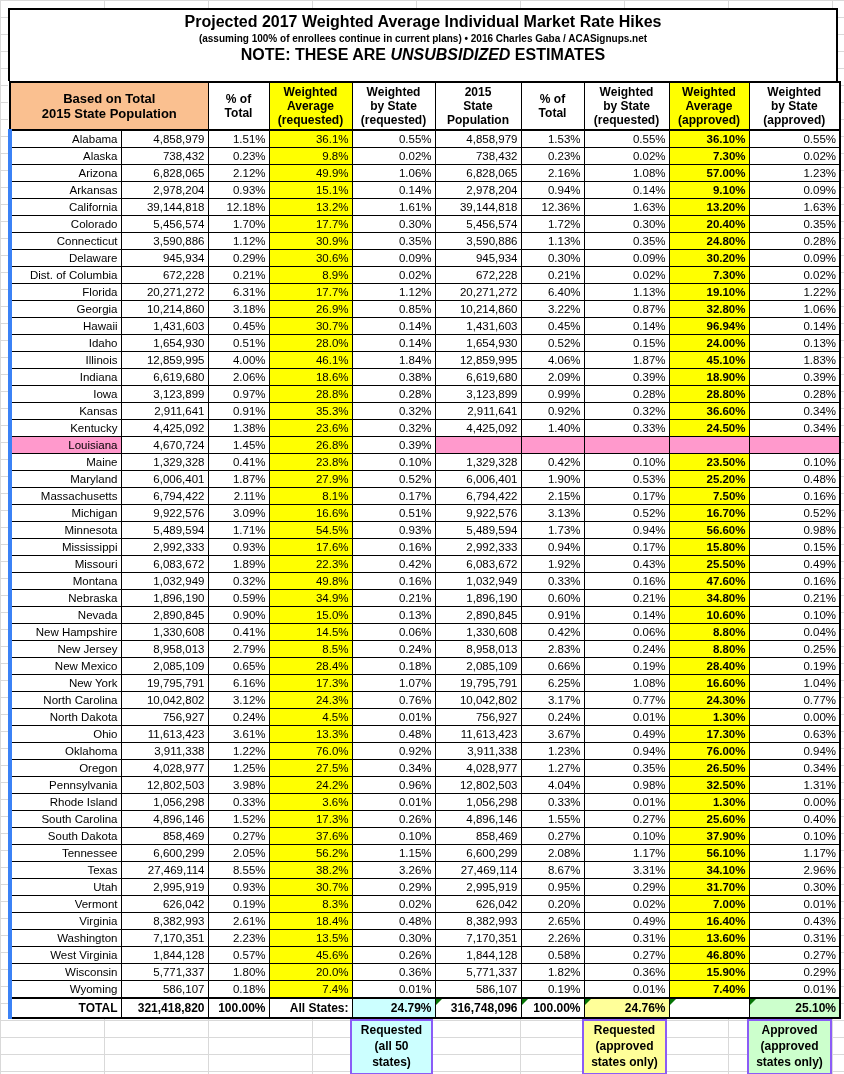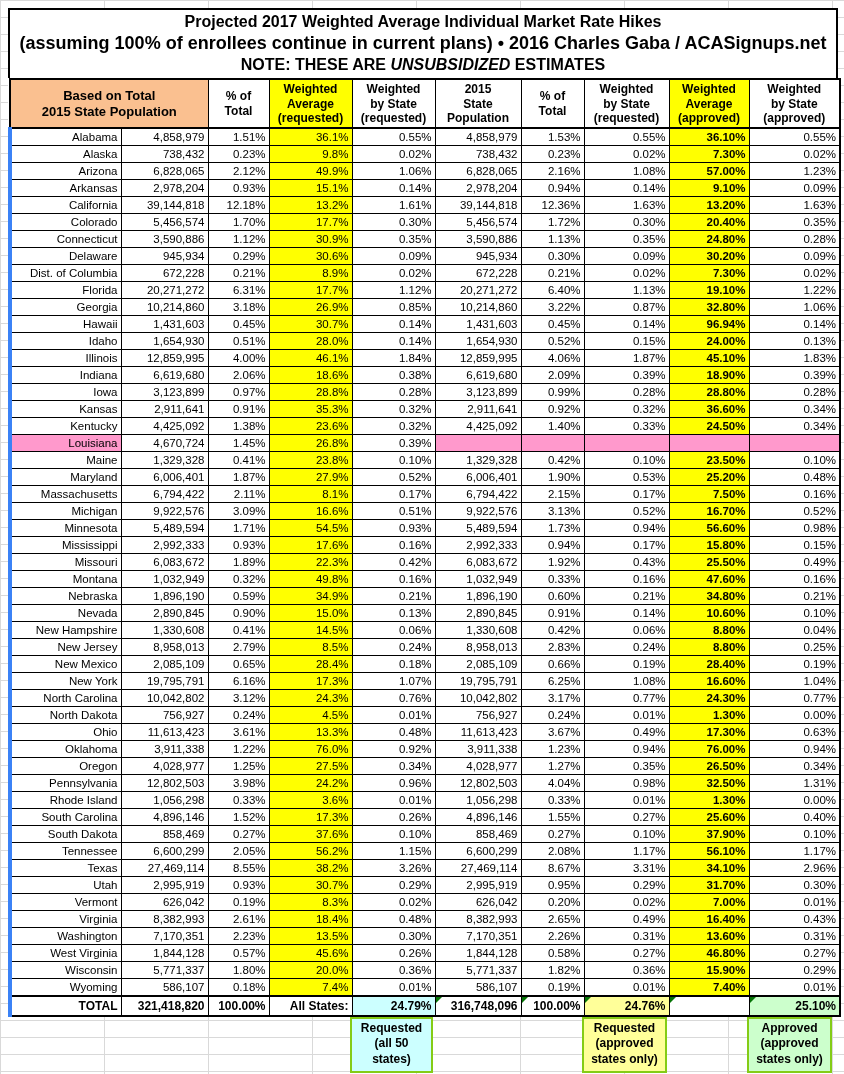--- a/index.html
+++ b/index.html
@@ -9,24 +9,24 @@
     background-color:#ffffff;
     background-image:
       linear-gradient(to right,#d9d9d9 1px,transparent 1px),
       linear-gradient(to bottom,#d9d9d9 1px,transparent 1px);
     background-size:104px 17px;
     overflow:hidden;
   }
   .sheet{position:absolute;left:8px;top:8px;width:830px;}
   .titlebox{
     border:2px solid #000;border-bottom:none;background:#fff;
-    text-align:center;padding:2px 0 3px;box-sizing:border-box;
+    text-align:center;padding:2px 0 16px;box-sizing:border-box;
   }
   .t1{font-size:16px;font-weight:bold;line-height:1.25;}
-  .t2{font-size:18px;font-weight:bold;line-height:1.3;}
+  .t2{font-size:10px;font-weight:bold;line-height:1.3;}
   .t3{font-size:16px;font-weight:bold;line-height:1.25;}
   .t3 .it{font-style:italic;}
   table{border-collapse:collapse;table-layout:fixed;width:830px;background:#fff;}
   th{
     border:1px solid #000;border-top:2px solid #000;border-bottom:2px solid #000;
     background:#fff;font-size:12px;font-weight:bold;text-align:center;
     white-space:pre-line;line-height:1.18;padding:2px 1px;vertical-align:middle;
     box-sizing:border-box;
   }
   th:first-child{border-left:2px solid #000;}
@@ -54,21 +54,21 @@
   td.lyellow{background:#FFFF99;}
   td.lgreen{background:#CCFFCC;}
   td.tri{position:relative;}
   td.tri::before{
     content:"";position:absolute;top:0;left:0;width:0;height:0;
     border-top:6px solid #057505;border-right:6px solid transparent;
   }
   .footer-row{position:relative;height:60px;}
   .fbox{
     position:absolute;top:0;box-sizing:border-box;
-    border:2px solid #84cc16;text-align:center;
+    border:2px solid #8b5cf6;text-align:center;
     font-weight:bold;font-size:12px;line-height:1.3;
     white-space:pre-line;padding:2px 0 3px;
   }
   .fbox.cyan-bg{background:#CCFFFF;left:342px;width:83px;}
   .fbox.lyellow-bg{background:#FFFF99;left:574px;width:85px;}
   .fbox.lgreen-bg{background:#CCFFCC;left:739px;width:85px;}
 </style>
 </head>
 <body>
 

